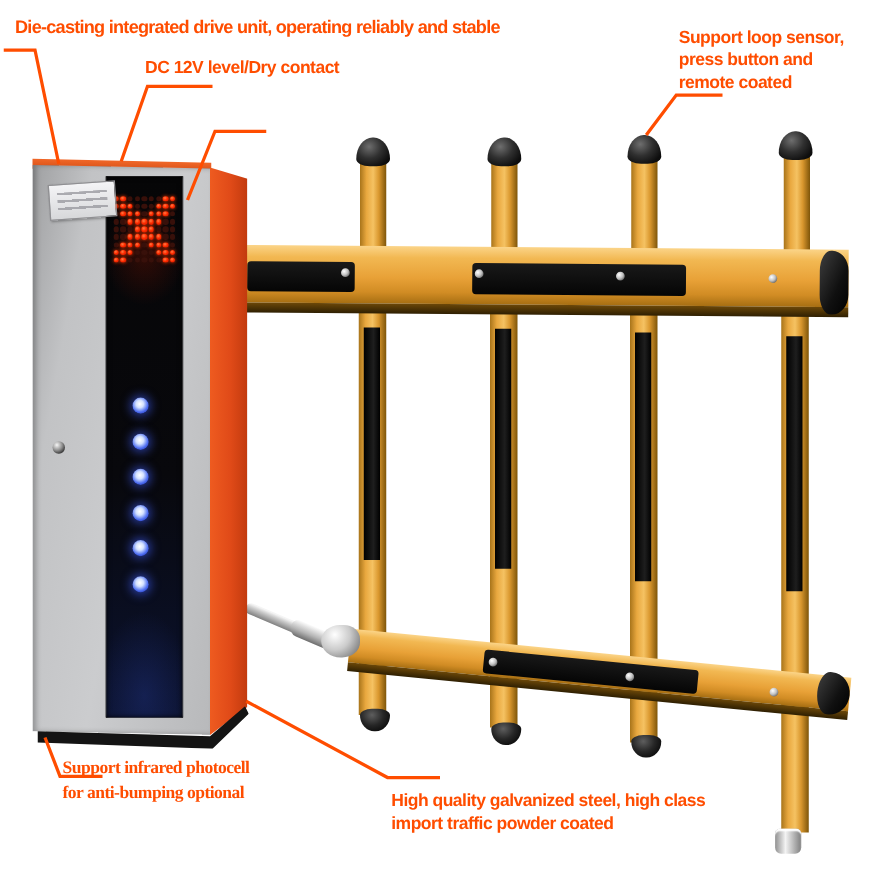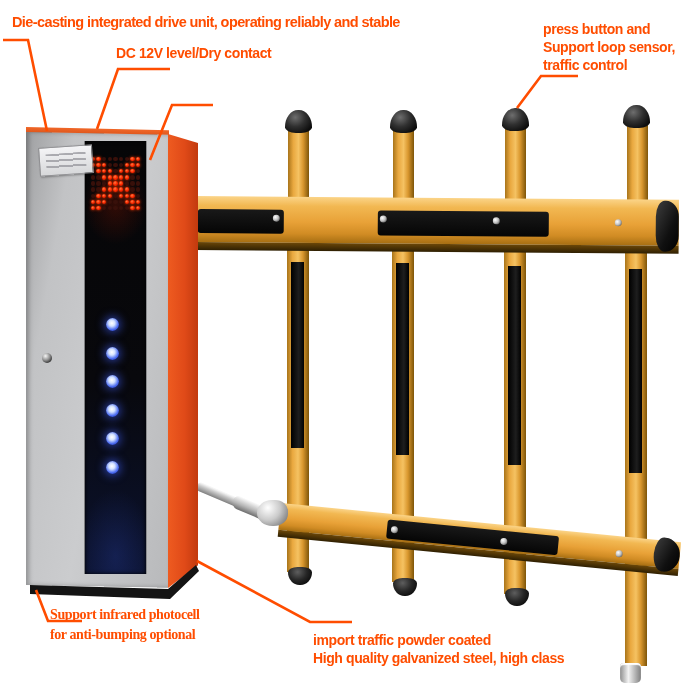--- a/index.html
+++ b/index.html
@@ -253,26 +253,26 @@
     <path class="leader" d="M170 69 L118 69 L97 129"></path>
     <path class="leader" d="M213 105 L172 105 L150 160"></path>
     <path class="leader" d="M578 76 L541 76 L517 108"></path>
     <path class="leader" d="M36 590 L48 621 L82 621"></path>
     <path class="leader" d="M197 561 L310 622 L352 622"></path>
   </svg>
 
   <div class="ann" style="left:12px;top:13px;font-size:14.5px;letter-spacing:-0.6px;">Die-casting integrated drive unit, operating reliably and stable</div>
   <div class="ann" style="left:116px;top:44px;">DC 12V level/Dry contact</div>
   <div class="ann" style="left:543px;top:20px;">
+      <div>Support loop sensor,</div>
       <div>press button and</div>
-      <div>Support loop sensor,</div>
-      <div>traffic control</div>
+      <div>remote coated</div>
     </div>
   <div class="ann" style="left:50px;top:605px;line-height:20px;font-family:Liberation Serif, serif;">
       <div>Support infrared photocell</div>
       <div>for anti-bumping optional</div>
     </div>
   <div class="ann" style="left:313px;top:631px;">
+      <div>High quality galvanized steel, high class</div>
       <div>import traffic powder coated</div>
-      <div>High quality galvanized steel, high class</div>
     </div>
 
 </div>
 
 </body></html>

